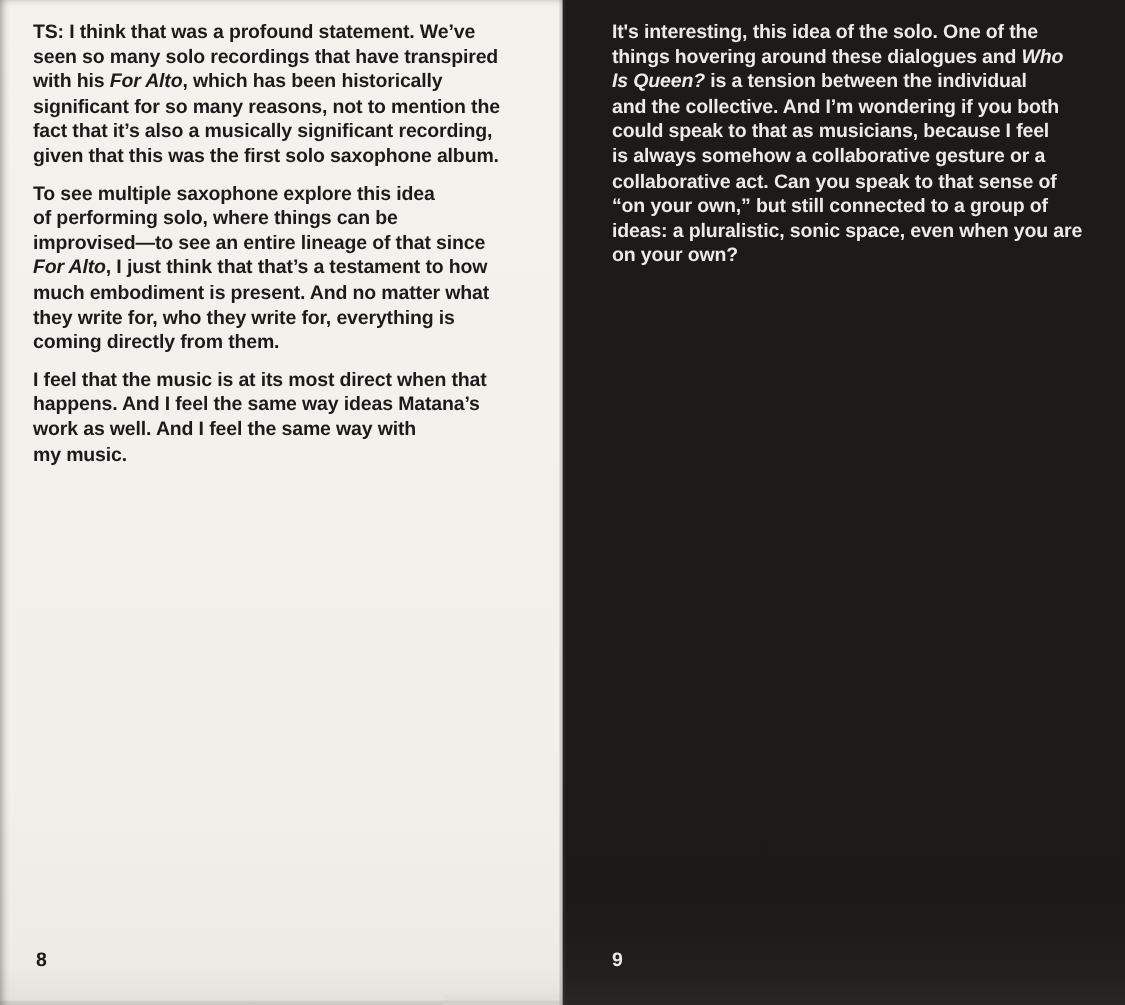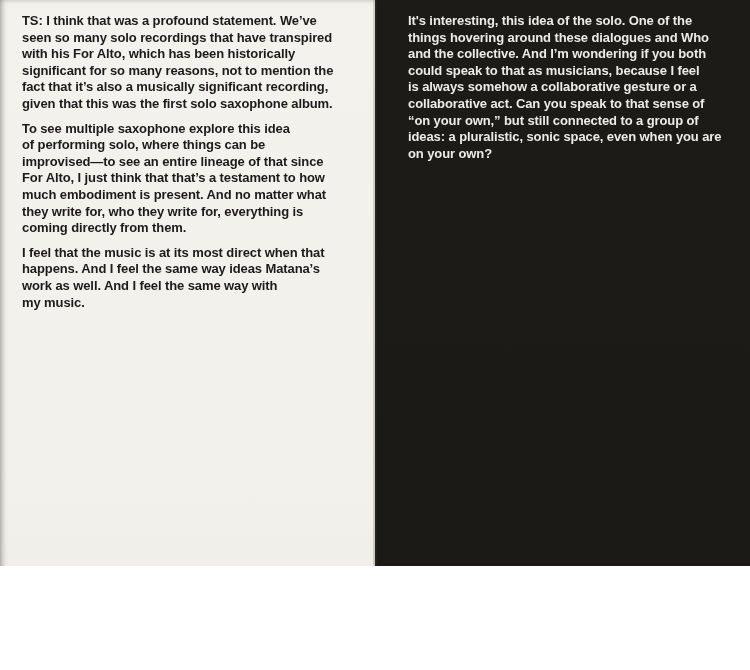--- a/index.html
+++ b/index.html
@@ -10,21 +10,21 @@
     --page-edge-gray: #e2dfda;
   }
   html, body {
     margin: 0;
     padding: 0;
     background: #ffffff;
   }
   .spread {
     position: relative;
     width: 750px;
-    height: 566px;
+    height: 670px;
     overflow: hidden;
     display: flex;
     font-family: "Liberation Sans", sans-serif;
   }
   .page {
     position: relative;
     width: 375px;
     height: 670px;
     box-sizing: border-box;
   }
@@ -42,21 +42,21 @@
     position: relative;
     font-weight: 700;
     font-size: 13px;
     line-height: 16.6px;
     letter-spacing: -0.1px;
   }
   .page.left .text-block  { padding: 13px 18px 0 22px; }
   .page.right .text-block { padding: 13px 24px 0 33px; }
   .para { margin: 0 0 8px 0; }
   .line { white-space: nowrap; }
-  .it { }
+  .it { font-style: italic; }
   .page-number {
     position: absolute;
     top: 632px;
     font-weight: 700;
     font-size: 13px;
     line-height: 16px;
   }
   .page.left  .page-number { left: 24px; }
   .page.right .page-number { left: 33px; }
   .stack-edge {
@@ -119,20 +119,21 @@
     <div class="page-number">8</div>
     <div class="stack-edge"></div>
     <div class="bottom-shade"></div>
   </section>
 
   <section class="page right">
     <div class="text-block">
       <div class="para">
           <div class="line"><span>It's interesting, this idea of the solo. One of the</span></div>
           <div class="line"><span>things hovering around these dialogues and </span><span class="it">Who</span></div>
+          <div class="line"><span class="it">Is Queen?</span><span> is a tension between the individual</span></div>
           <div class="line"><span>and the collective. And I’m wondering if you both</span></div>
           <div class="line"><span>could speak to that as musicians, because I feel</span></div>
           <div class="line"><span>is always somehow a collaborative gesture or a</span></div>
           <div class="line"><span>collaborative act. Can you speak to that sense of</span></div>
           <div class="line"><span>“on your own,” but still connected to a group of</span></div>
           <div class="line"><span>ideas: a pluralistic, sonic space, even when you are</span></div>
           <div class="line"><span>on your own?</span></div>
         </div>
     </div>
     <div class="page-number">9</div>

